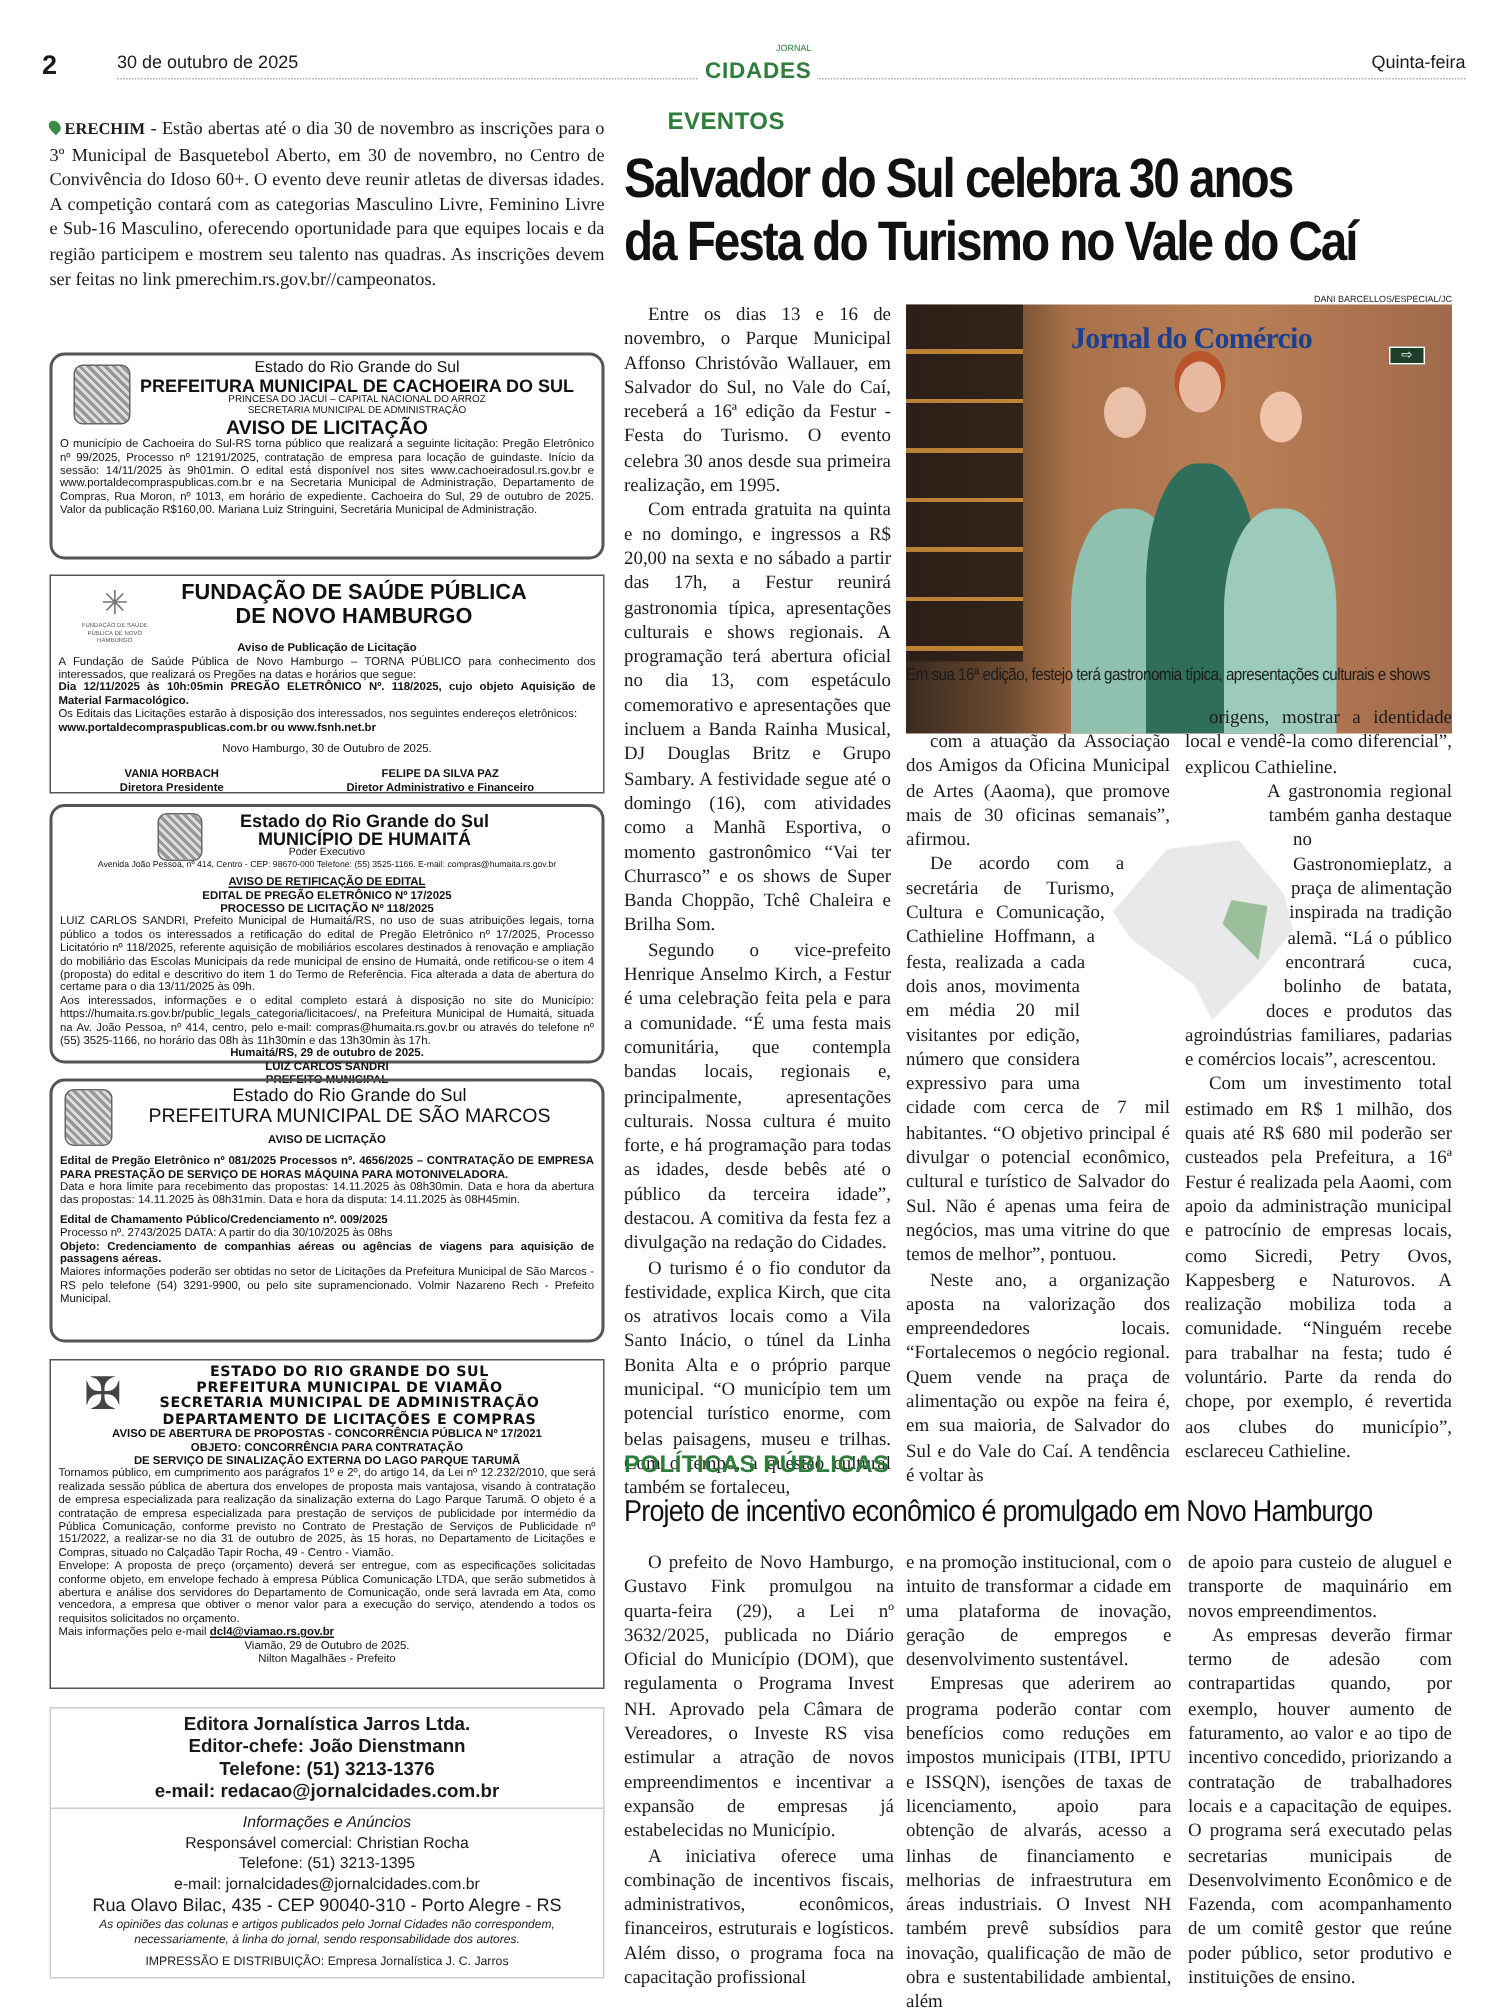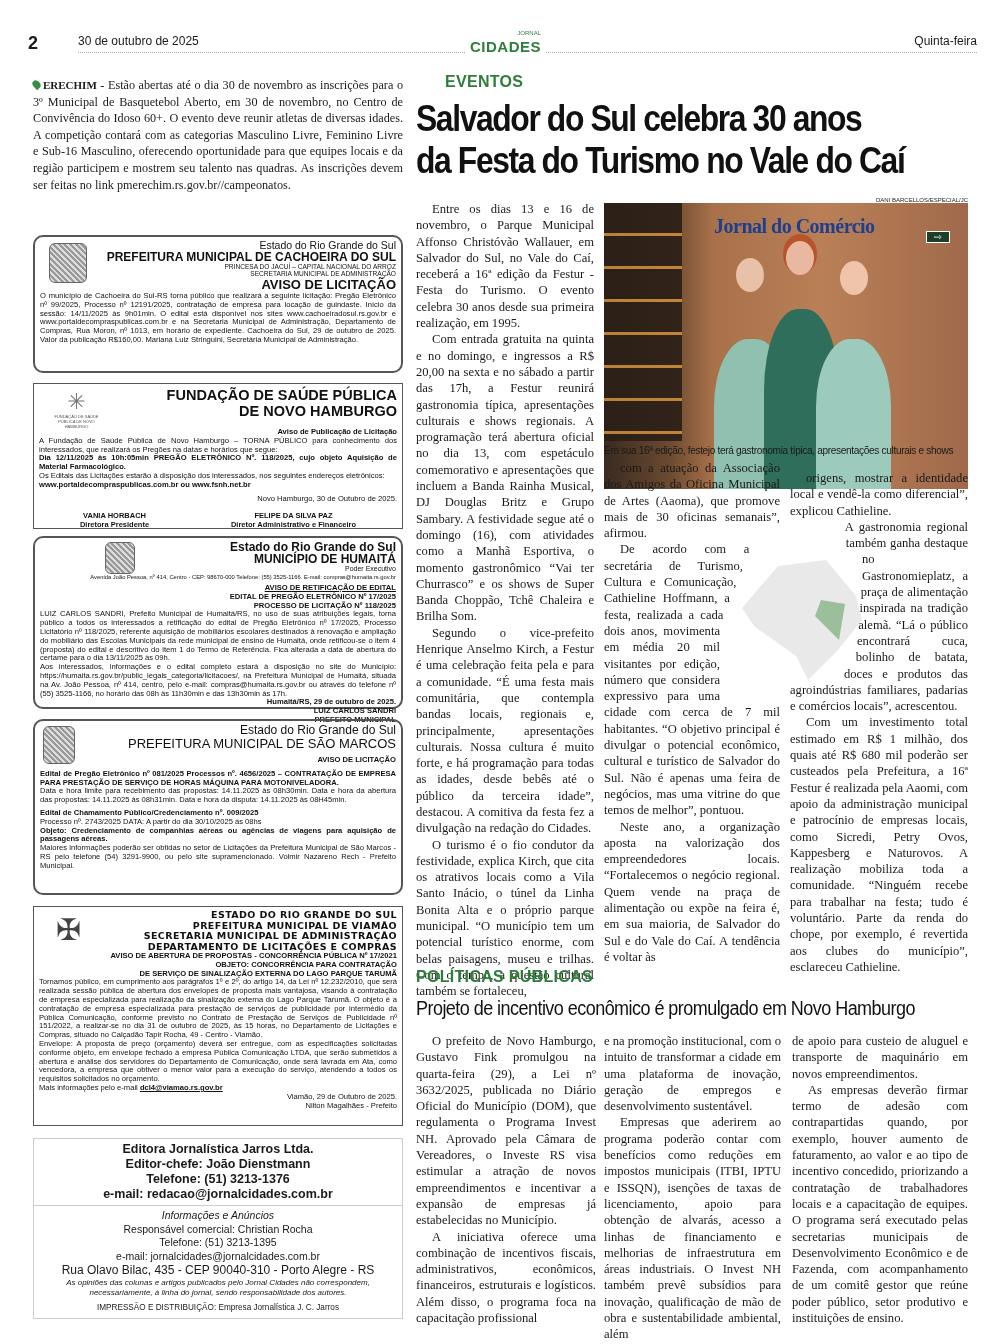--- a/index.html
+++ b/index.html
@@ -13,21 +13,21 @@
   .logo { left: 466px; top: 30px; text-align: right; background: #fff; padding: 0 4px; }
   .logo-small { font: 6px "Liberation Sans", sans-serif; color: #2e7d3a; display: block; line-height: 7px; }
   .logo-big { font: bold 15px "Liberation Sans", sans-serif; color: #2e7d3a; letter-spacing: 0.5px; line-height: 16px; }
   
   .brief { left: 33px; top: 77px; width: 370px; font-size: 12.2px; line-height: 16.6px; text-align: justify; font-family: "Liberation Serif", serif; }
   .brief .city { font-weight: bold; font-size: 11px; }
   .pin { display: inline-block; width: 7px; height: 9px; background: #3a8a4a; border-radius: 50% 50% 50% 0; transform: rotate(-45deg); margin-right: 3px; }
   .ad { position: absolute; left: 33px; width: 370px; border: 2px solid #555; font-family: "Liberation Sans", sans-serif; color: #111; padding: 3px 5px; }
   .ad.rounded { border-radius: 10px; }
   .ad p { font-size: 7.6px; line-height: 8.8px; text-align: justify; }
-  .ad .c { text-align: right; }
+  .ad .c { text-align: center; }
   .ad .b { font-weight: bold; }
   .crest { position: absolute; width: 38px; height: 40px; border-radius: 6px; background: repeating-linear-gradient(45deg,#999 0 2px,#ddd 2px 4px); border: 1px solid #666; }
   .sig { display: flex; justify-content: space-around; font-size: 7.5px; font-weight: bold; text-align: center; margin-top: 8px; line-height: 9px; }
   
   .mast { left: 33px; top: 1138px; width: 370px; border: 1px solid #ccc; font-family: "Liberation Sans", sans-serif; text-align: center; }
   .mast .top { padding: 3px 0; border-bottom: 1px solid #ccc; font-size: 12.5px; line-height: 15px; font-weight: bold; }
   .mast .bot { padding: 3px 0; font-size: 10.5px; line-height: 13.5px; }
   .mast .note { font-size: 8px; font-style: italic; line-height: 10px; }
   .mast .imp { font-size: 8.2px; margin-top: 3px; }
   
@@ -186,21 +186,21 @@
   <div class="dress" style="left:212px;width:75px;height:150px;background:#9ccbbd;"></div>
   <div class="head" style="left:236px;top:58px;width:28px;height:34px;background:#efc4aa;"></div>
 
 </div>
 <div class="abs" style="right:35px;top:197px;font:6px 'Liberation Sans',sans-serif;">DANI BARCELLOS/ESPECIAL/JC</div>
 <div class="abs caption">Em sua 16ª edição, festejo terá gastronomia típica, apresentações culturais e shows</div>
 
 <div class="abs map"></div>
 <div class="abs map-green"></div>
 
-<div class="col" style="left:604px;top:460px;width:176px;">
+<div class="col" style="left:604px;top:486px;width:176px;">
   <p>com a atuação da Associação dos Amigos da Oficina Municipal de Artes (Aaoma), que promove mais de 30 oficinas semanais”, afirmou.</p>
   <div style="float:right;width:60px;height:150px;shape-outside:polygon(100% 0,100% 100%,0 100%,0 60%,60% 0);"></div>
   <p>De acordo com a secretária de Turismo, Cultura e Comunicação, Cathieline Hoffmann, a festa, realizada a cada dois anos, movimenta em média 20 mil visitantes por edição, número que considera expressivo para uma cidade com cerca de 7 mil habitantes. “O objetivo principal é divulgar o potencial econômico, cultural e turístico de Salvador do Sul. Não é apenas uma feira de negócios, mas uma vitrine do que temos de melhor”, pontuou.</p>
   <p>Neste ano, a organização aposta na valorização dos empreendedores locais. “Fortalecemos o negócio regional. Quem vende na praça de alimentação ou expõe na feira é, em sua maioria, de Salvador do Sul e do Vale do Caí. A tendência é voltar às</p>
 </div>
 
 <div class="col" style="left:790px;top:470px;width:178px;">
   <p>origens, mostrar a identidade local e vendê-la como diferencial”, explicou Cathieline.</p>
   <div style="float:left;width:72px;height:160px;shape-outside:polygon(0 0,30% 0,100% 30%,90% 90%,0 100%);"></div>
   <p>A gastronomia regional também ganha destaque no Gastronomieplatz, a praça de alimentação inspirada na tradição alemã. “Lá o público encontrará cuca, bolinho de batata, doces e produtos das agroindústrias familiares, padarias e comércios locais”, acrescentou.</p>

